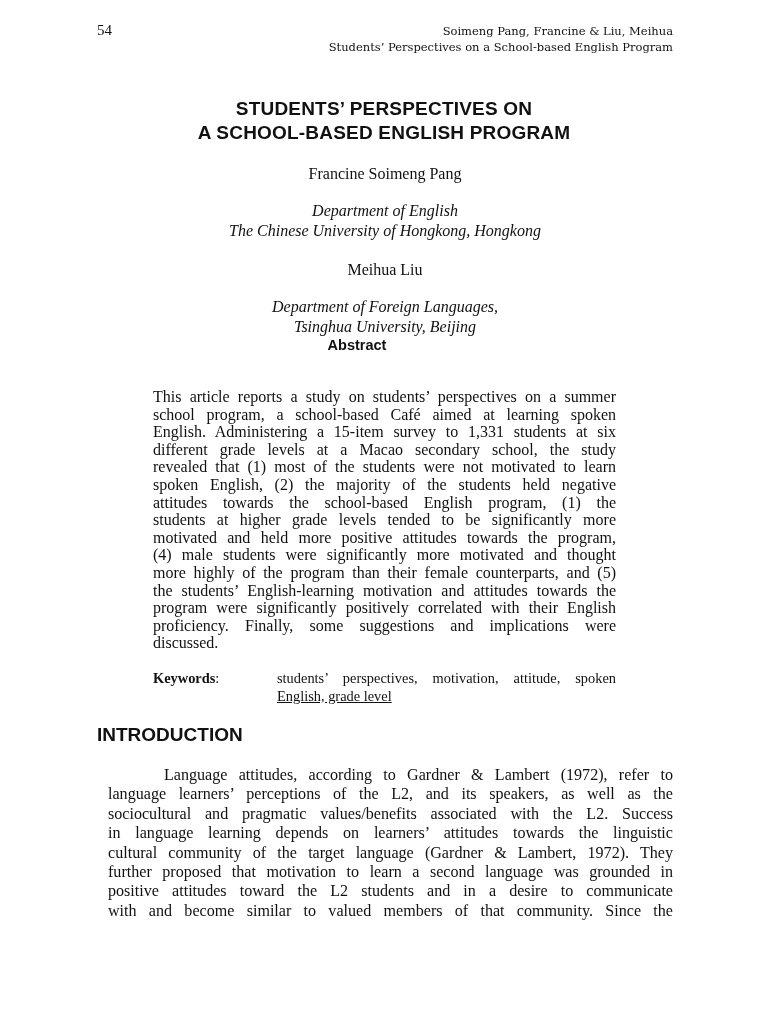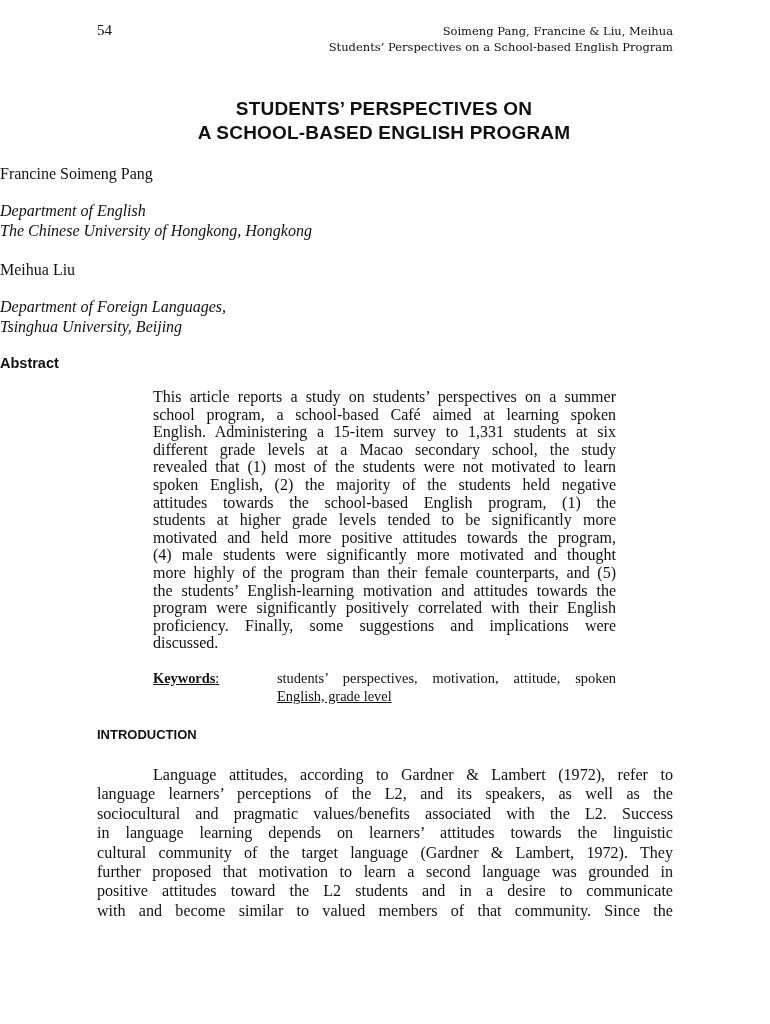--- a/index.html
+++ b/index.html
@@ -42,35 +42,35 @@
       font-weight: bold;
       font-size: 19px;
       line-height: 24px;
       letter-spacing: 0.2px;
     }
     .title div { margin-left: -2px; }
     .centered {
       position: absolute;
       left: 0;
       width: 770px;
-      text-align: left;
+      text-align: center;
       font-size: 16px;
       line-height: 20px;
     }
     .italic { font-style: italic; }
     .author1 { top: 164px; }
     .affil1 { top: 201px; }
     .author2 { top: 260px; }
     .affil2 { top: 297px; }
     .abstract-heading {
       position: absolute;
       left: 0;
       width: 714px;
-      top: 354px;
-      text-align: left;
+      top: 336px;
+      text-align: center;
       font-family: "Liberation Sans", sans-serif;
       font-weight: bold;
       font-size: 14.5px;
       line-height: 18px;
     }
     .abstract {
       position: absolute;
       left: 153px;
       top: 388px;
       width: 463px;
@@ -92,51 +92,51 @@
       top: 670px;
       width: 463px;
       font-size: 14.4px;
       line-height: 17.6px;
       display: flex;
     }
     .keywords-label {
       font-weight: bold;
       width: 92px;
       flex: none;
-      text-decoration: underline;
     }
     .keywords-value { flex: 1; }
     .keywords-value .ln {
       display: block;
       text-align-last: justify;
       margin-left: 32px;
     }
     .keywords-value .ln.last { text-align-last: left; text-decoration: underline; }
     .section-heading {
       position: absolute;
       left: 97px;
       top: 725px;
       font-family: "Liberation Sans", sans-serif;
       font-weight: bold;
-      font-size: 13px;
+      font-size: 19px;
       line-height: 20px;
     }
     .body-text {
       position: absolute;
       left: 97px;
       top: 765px;
       width: 576px;
       font-size: 16.1px;
       line-height: 19.4px;
     }
     .body-text .ln {
       display: block;
       text-align: justify;
       text-align-last: justify;
       white-space: nowrap;
+      margin-left: 11px;
     }
     .body-text .ln.indent { padding-left: 56px; }
   </style>
 </head>
 <body>
 
 <div class="page-number">54</div>
 
 <div class="running-head">
   <div>Soimeng Pang, Francine &amp; Liu, Meihua</div>

